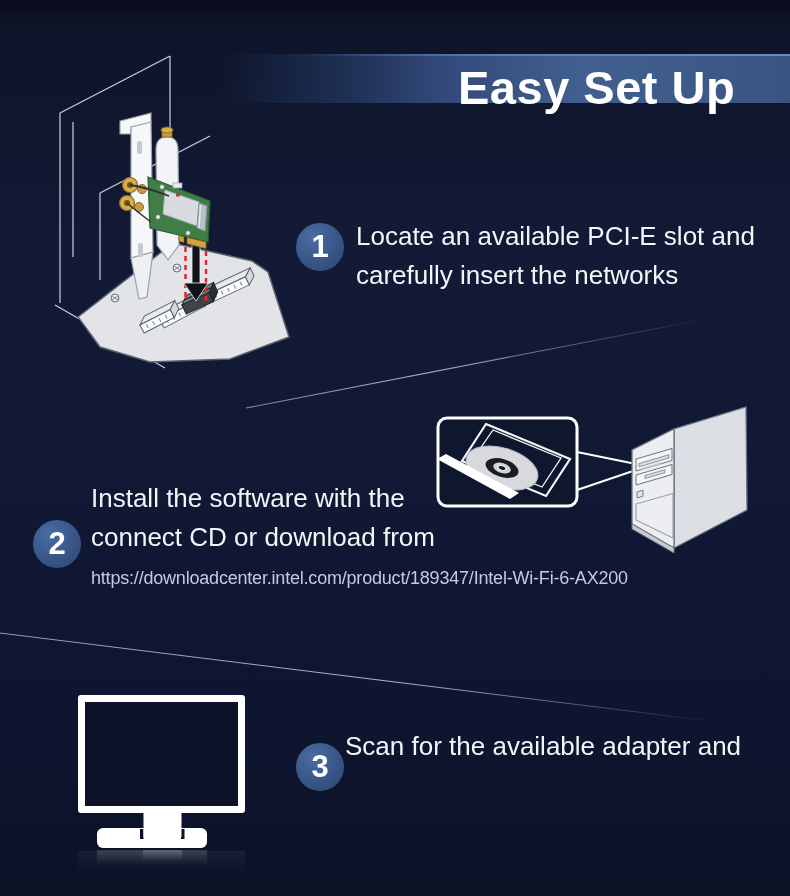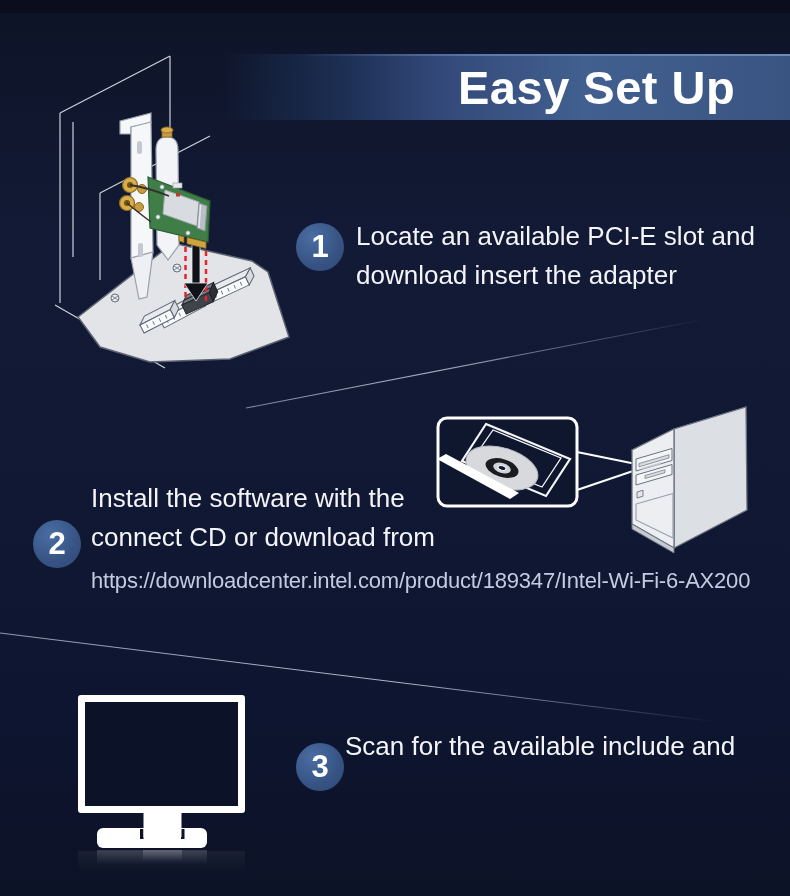--- a/index.html
+++ b/index.html
@@ -4,38 +4,38 @@
 <style>
   html,body{margin:0;padding:0;background:#05070f;}
   .canvas{
     position:relative;width:790px;height:896px;margin:0 auto;overflow:hidden;
     background:linear-gradient(180deg,#0a0e20 0%,#0e1428 2%,#121a36 28%,#111833 55%,#0e1530 80%,#0c1226 100%);
     font-family:"Liberation Sans", sans-serif;
   }
   .top-band{position:absolute;left:0;top:0;width:100%;height:13px;background:#090d1d;}
   
   .banner{
-    position:absolute;left:0;top:54px;width:100%;height:66px;
+    position:absolute;left:0;top:54px;width:100%;height:49px;
     background:linear-gradient(to right, rgba(14,20,40,0) 28%, #1d3054 44%, #33497a 56%, #41608f 74%, #3a5482 100%);
   }
   .banner::before{
     content:"";position:absolute;left:38%;right:0;top:0;height:2px;
     background:linear-gradient(to right, rgba(93,123,173,0), #5d7bad 40%, #6d8ab9);
   }
   .banner-title{
     position:absolute;left:458px;top:8px;color:#ffffff;
     font-size:47px;font-weight:bold;line-height:1.1;letter-spacing:0.5px;white-space:nowrap;
   }
   
   .step-text{position:absolute;color:#f3f5f9;font-size:26px;line-height:39px;white-space:nowrap;}
   .t1{left:356px;top:217px;}
   .t2{left:91px;top:479px;}
   .t3{left:345px;top:727px;}
   .url-text{
-    position:absolute;left:91px;top:568px;color:#c2cce1;font-size:22px;
+    position:absolute;left:91px;top:568px;color:#c2cce1;font-size:18px;
     letter-spacing:-0.2px;white-space:nowrap;
   }
   .num-circle{
     position:absolute;width:48px;height:48px;border-radius:50%;
     background:radial-gradient(circle at 35% 30%, #4a6da3, #375384 60%, #2e4973);
     display:flex;align-items:center;justify-content:center;
     color:#ffffff;font-size:31px;font-weight:bold;
   }
   .c1{left:296px;top:223px;}
   .c2{left:33px;top:520px;}
@@ -241,31 +241,31 @@
       <rect x="8" y="5" width="167" height="118" rx="3" fill="#ffffff"></rect>
       <rect x="15" y="12" width="153" height="104" fill="#0c1228"></rect>
     </g>
   </svg>
 
   <div class="num-circle c1">
     <span>1</span>
   </div>
   <div class="step-text t1">
     <div>Locate an available PCI-E slot and</div>
-    <div>download insert the adapter</div>
+    <div>carefully insert the networks</div>
   </div>
 
   <div class="num-circle c2">
     <span>2</span>
   </div>
   <div class="step-text t2">
     <div>Install the software with the</div>
     <div>connect CD or download from</div>
   </div>
   <div class="url-text">https://downloadcenter.intel.com/product/189347/Intel-Wi-Fi-6-AX200</div>
 
   <div class="num-circle c3">
     <span>3</span>
   </div>
   <div class="step-text t3">
-    <div>Scan for the available include and</div>
+    <div>Scan for the available adapter and</div>
   </div>
 </div>
 
 </body></html>

